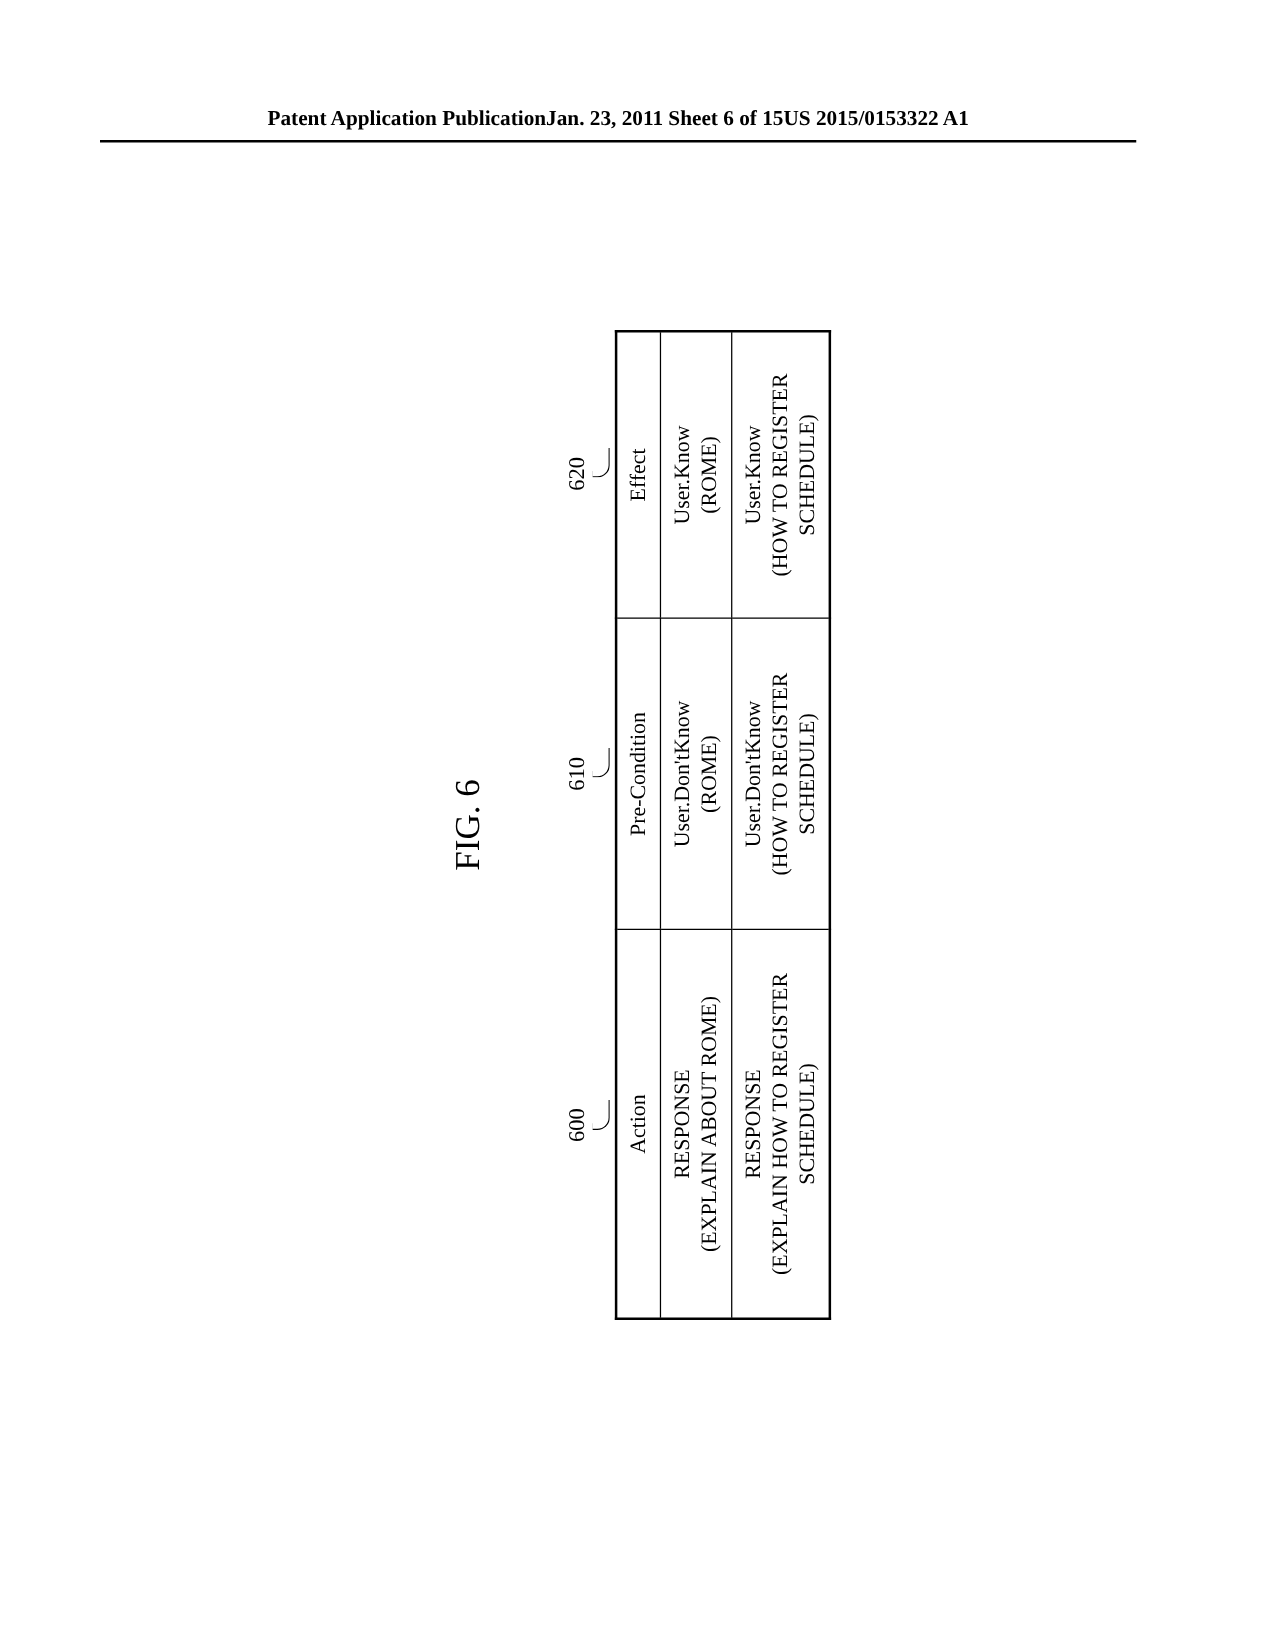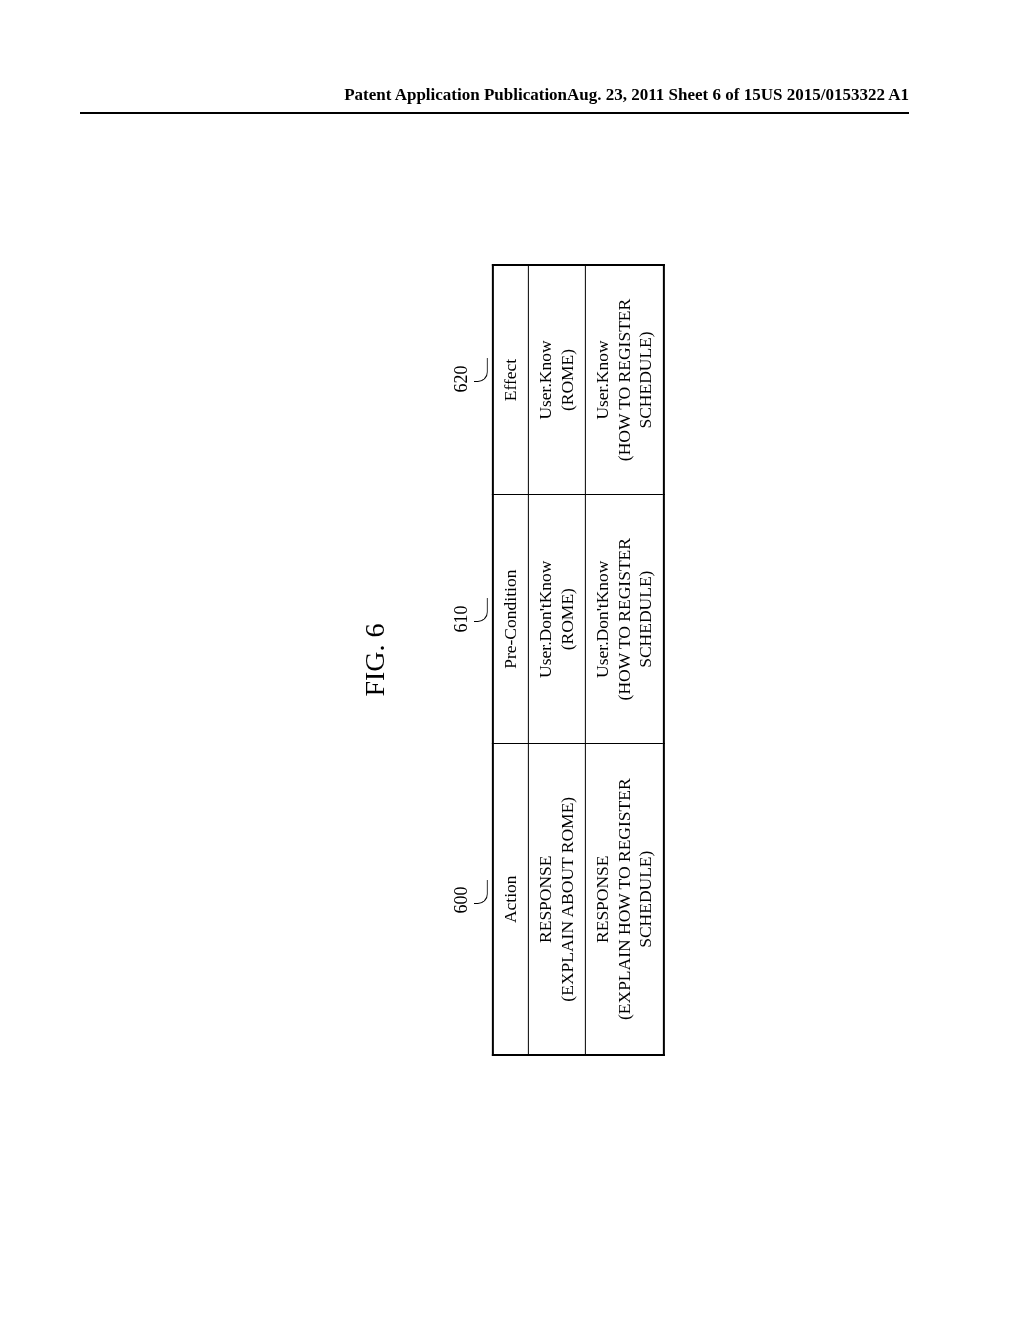--- a/index.html
+++ b/index.html
@@ -14,21 +14,21 @@
       font-family: 'Times New Roman', Times, serif;
       position: relative;
     }
     .header {
       position: absolute;
       top: 85px;
       left: 0;
       right: 0;
       padding: 0 115px 0 80px;
       display: flex;
-      justify-content: flex-end;
+      justify-content: center;
       font-size: 17px;
       font-weight: bold;
     }
     .header-rule {
       position: absolute;
       top: 112px;
       left: 80px;
       right: 115px;
       height: 2px;
       background: #000;
@@ -98,21 +98,21 @@
     }
     .data-row td {
       height: 52px;
     }
   </style>
 </head>
 <body>
 
 <div class="header">
   <span>Patent Application Publication</span>
-  <span>Aug. 23, 2011  Sheet 6 of 15</span>
+  <span>Jan. 23, 2011  Sheet 6 of 15</span>
   <span>US 2015/0153322 A1</span>
 </div>
 <div class="header-rule"></div>
 
 <div class="figure-container">
   <div class="figure-inner">
     <div class="figure-title">FIG. 6</div>
 
     <div class="labels-row">
       <div class="label-col label-col-1">

